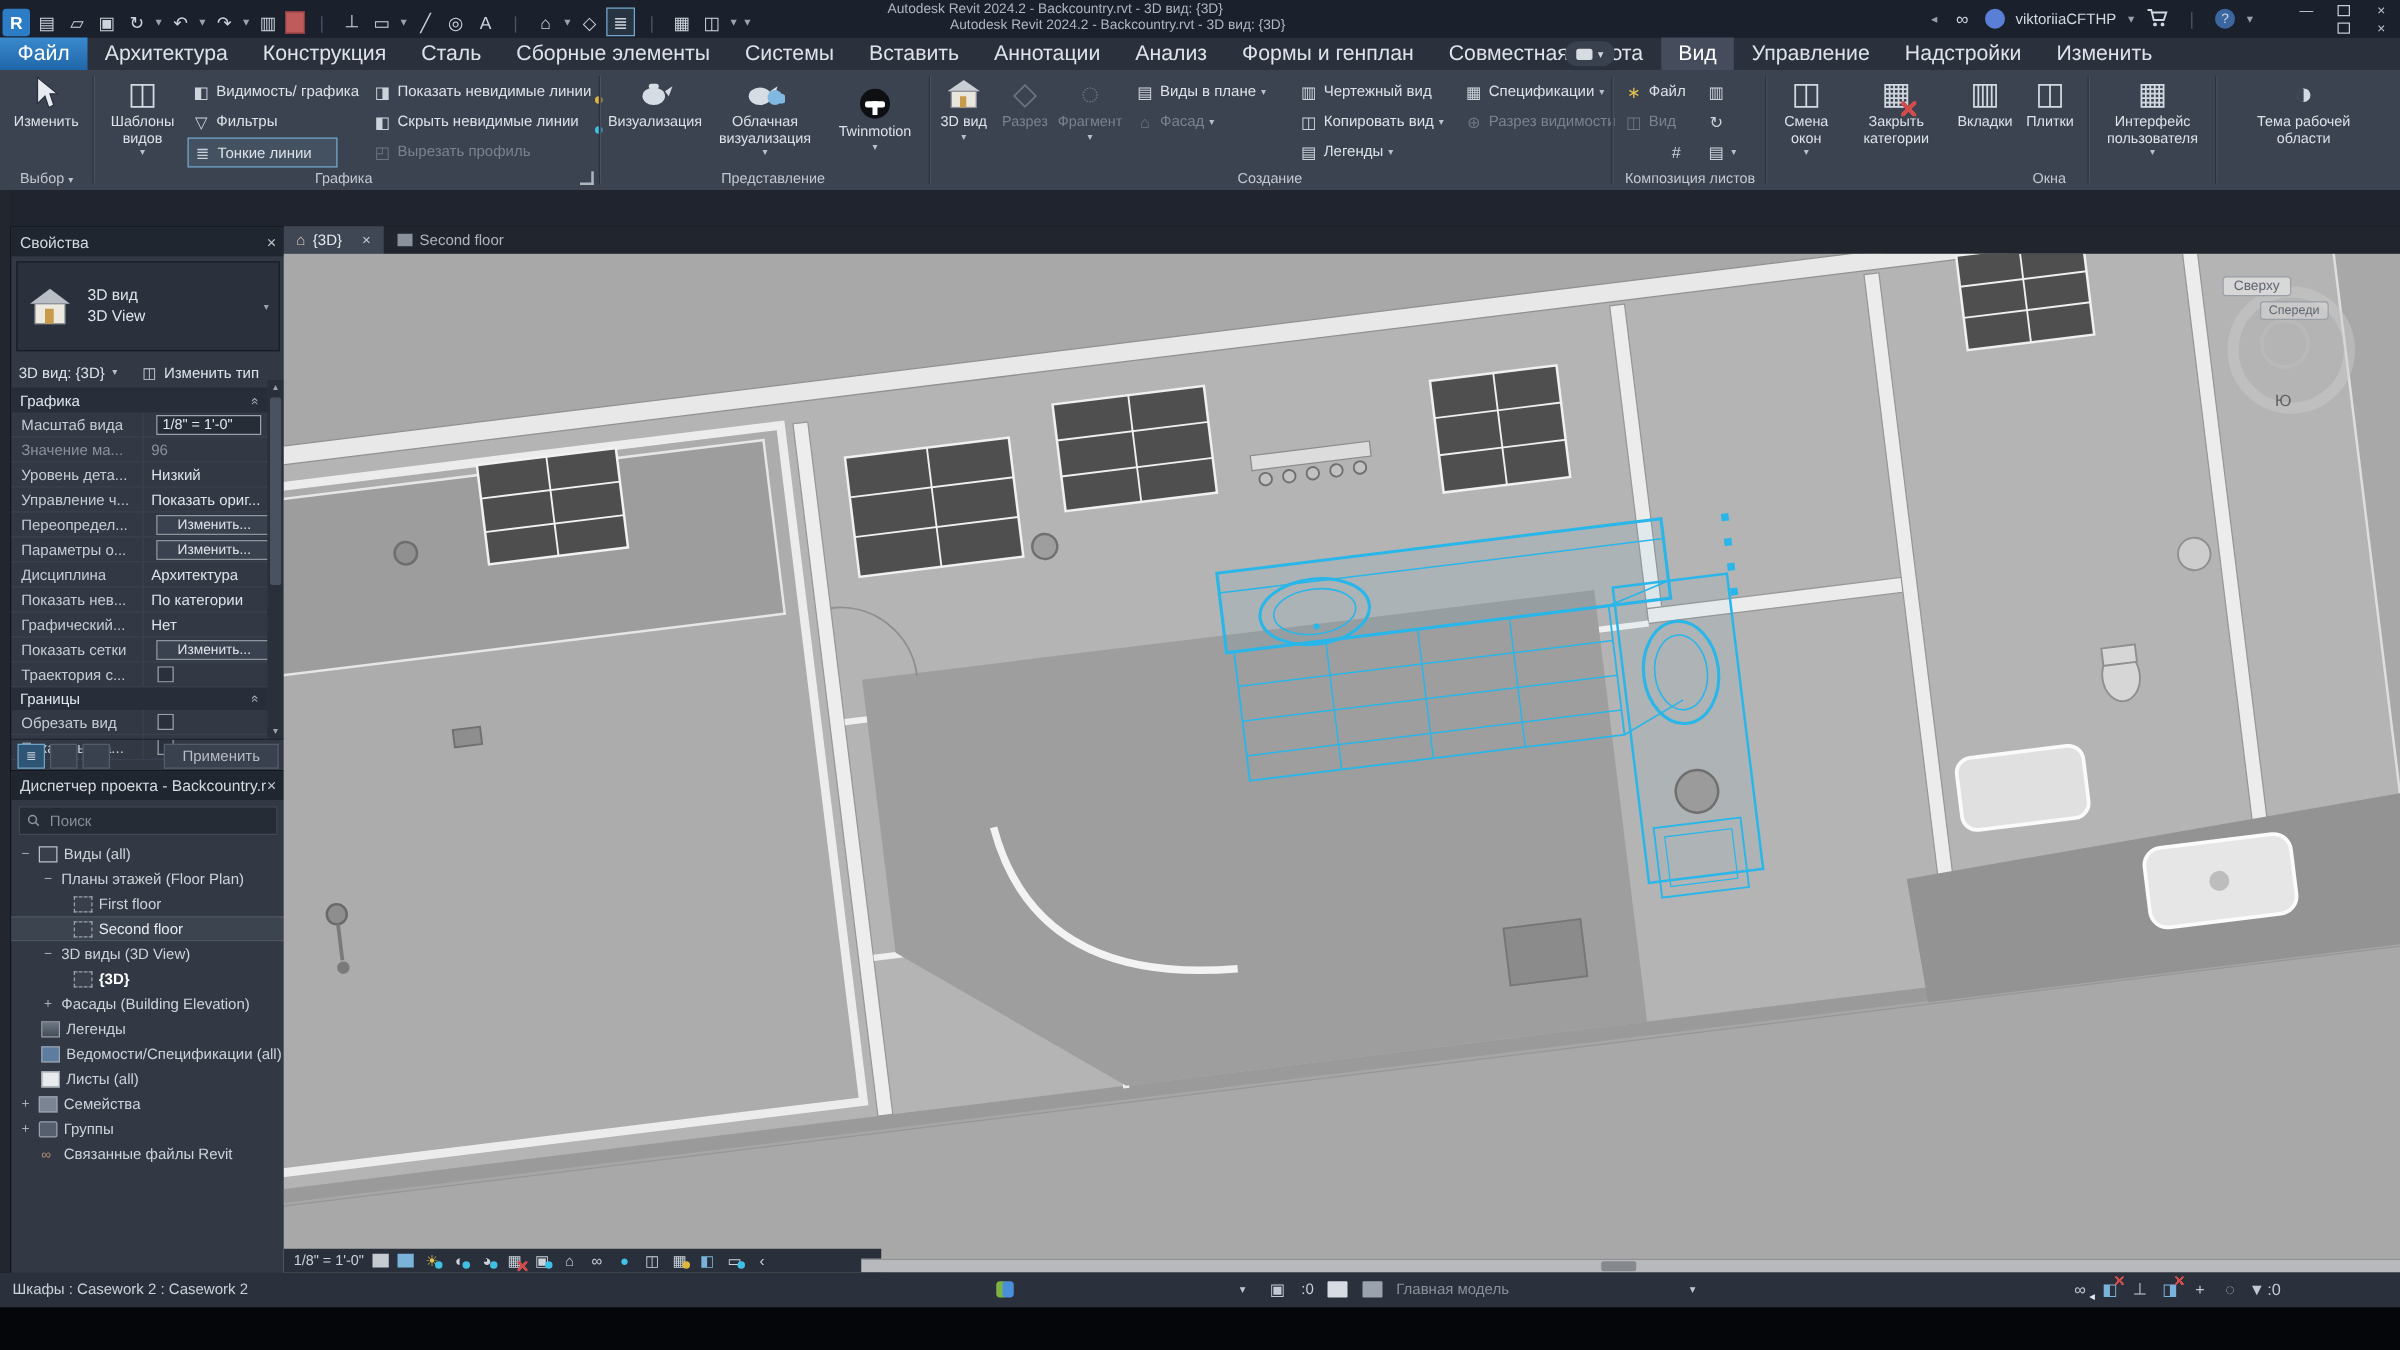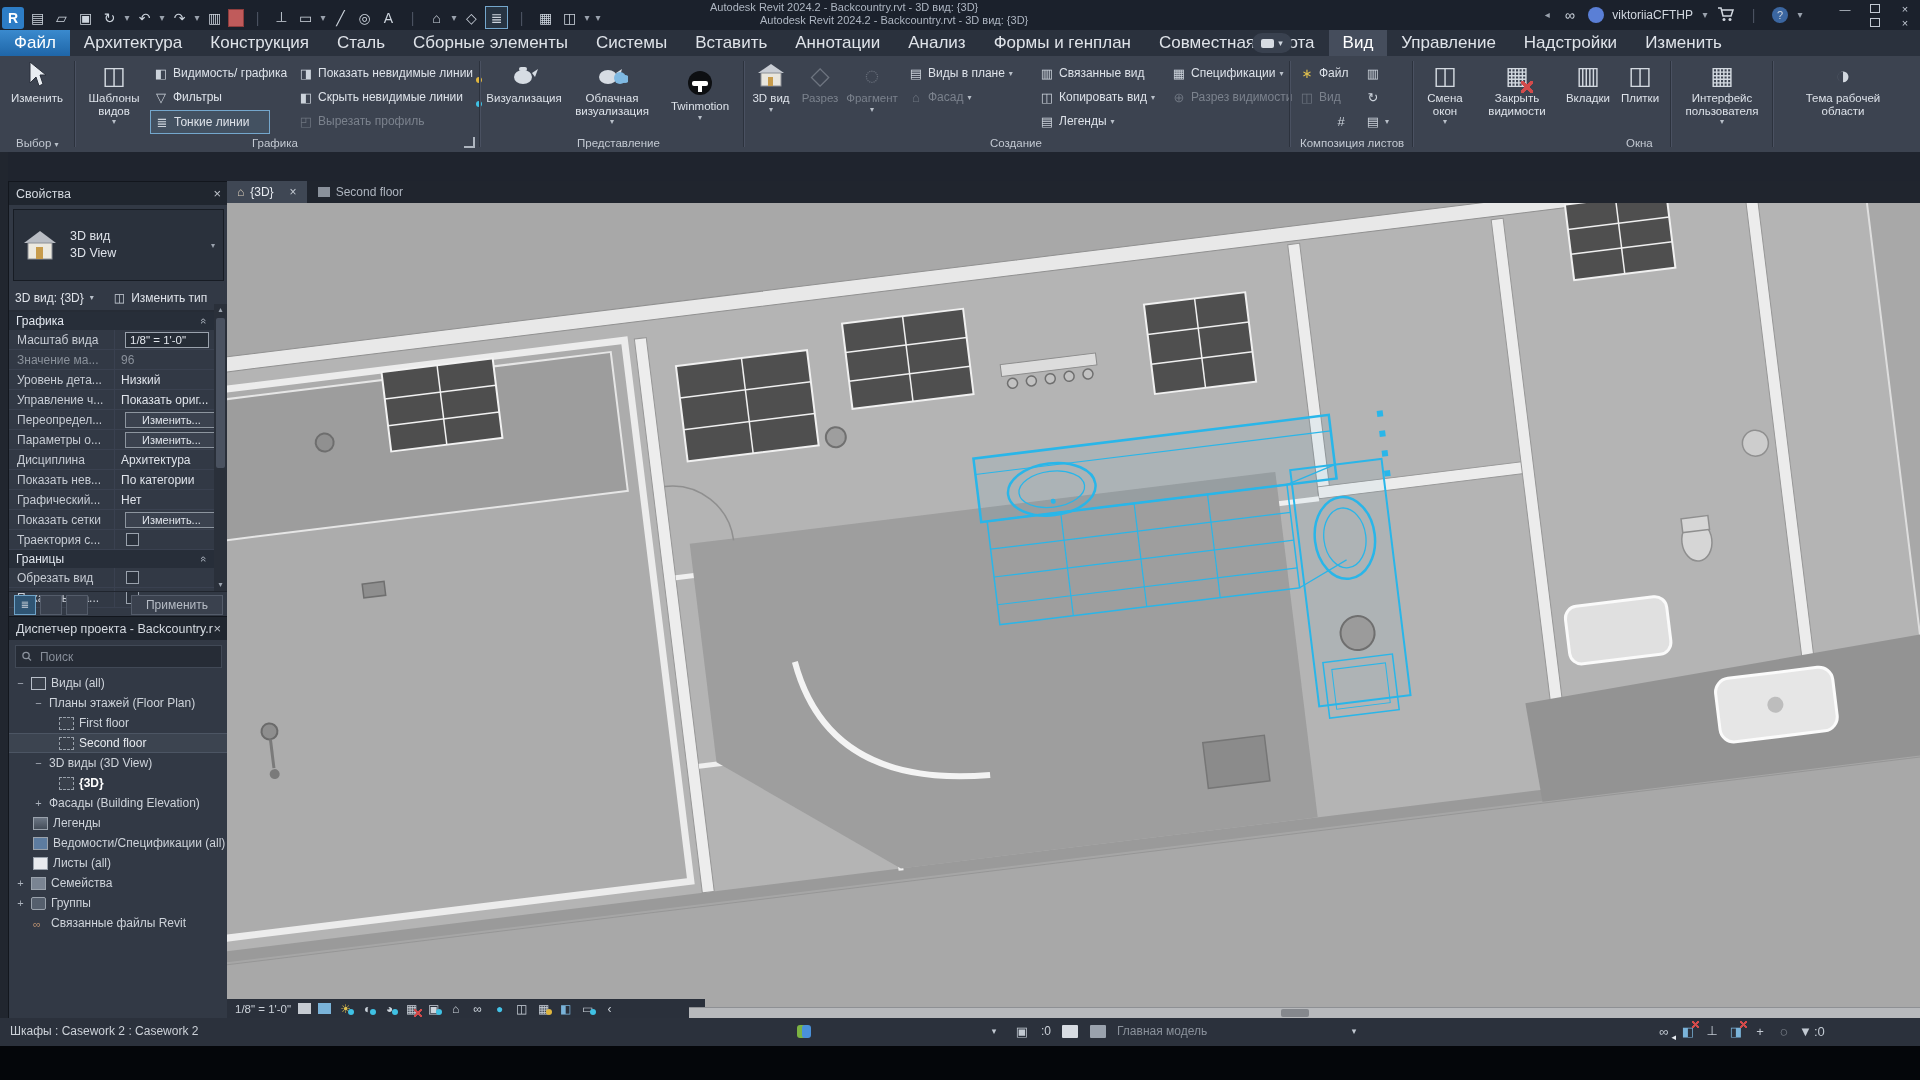--- a/index.html
+++ b/index.html
@@ -329,21 +329,21 @@
       <span>Виды в плане</span>
       <span class="dd">▾</span>
     </div>
     <div class="sm dis" style="left:905px;top:30px;width:126px;">
       <span class="ic">⌂</span>
       <span>Фасад</span>
       <span class="dd">▾</span>
     </div>
     <div class="sm" style="left:1036px;top:6px;width:130px;">
       <span class="ic">▥</span>
-      <span>Связанные вид</span>
+      <span>Чертежный вид</span>
     </div>
     <div class="sm" style="left:1036px;top:30px;width:130px;">
       <span class="ic">◫</span>
       <span>Копировать вид</span>
       <span class="dd">▾</span>
     </div>
     <div class="sm" style="left:1036px;top:54px;width:110px;">
       <span class="ic">▤</span>
       <span>Легенды</span>
       <span class="dd">▾</span>
@@ -387,21 +387,21 @@
     <div class="bb" style="left:1418px;width:54px;">
       <span class="bico">◫</span>
       <span>Смена окон</span>
       <span class="dd">▾</span>
     </div>
     <div class="bb" style="left:1476px;width:82px;">
       <span class="bico" style="position:relative;">
           <span>▦</span>
           <span class="cross" style="right:-4px;bottom:-2px;"></span>
         </span>
-      <span>Закрыть видимости</span>
+      <span>Закрыть категории</span>
     </div>
     <div class="bb" style="left:1562px;width:52px;">
       <span class="bico">▥</span>
       <span>Вкладки</span>
     </div>
     <div class="bb" style="left:1616px;width:48px;">
       <span class="bico">◫</span>
       <span>Плитки</span>
     </div>
     <div class="pdiv" style="left:1670px;"></div>
@@ -723,20 +723,27 @@
           <rect x="1092" y="503" width="54" height="40" stroke-width="1"></rect>
         </g>
         <circle cx="1122" cy="470" r="17" fill="#9b9b9b" stroke="#6f6f6f" stroke-width="2"></circle>
         <rect x="1168" y="252" width="6" height="6" fill="#29b6e9"></rect>
         <rect x="1168" y="272" width="6" height="6" fill="#29b6e9"></rect>
         <rect x="1168" y="292" width="6" height="6" fill="#29b6e9"></rect>
         <rect x="1168" y="312" width="6" height="6" fill="#29b6e9"></rect>
       </g>
     </svg>
 
+    <div class="viewcube">
+      <div class="vc-ring"></div>
+      <div class="vc-inner"></div>
+      <div class="vc-pill" style="left:14px;top:10px;">Сверху</div>
+      <div class="vc-pill p2">Спереди</div>
+      <div class="vc-s">Ю</div>
+    </div>
 
     <div class="viewbar">
       <span>1/8" = 1'-0"</span>
       <span class="vic" style="background:#c6cbd2;width:13px;height:11px;"></span>
       <span class="vic" style="background:#7ab3d9;width:13px;height:11px;"></span>
       <span class="vic sun cdot2">☀</span>
       <span class="vic cdot2">◐</span>
       <span class="vic cdot2">◕</span>
       <span class="vic" style="position:relative;"><span>▦</span><span class="cross" style="width:8px;height:8px;right:-3px;bottom:-1px;"></span></span>
       <span class="vic cdot2">▣</span>

